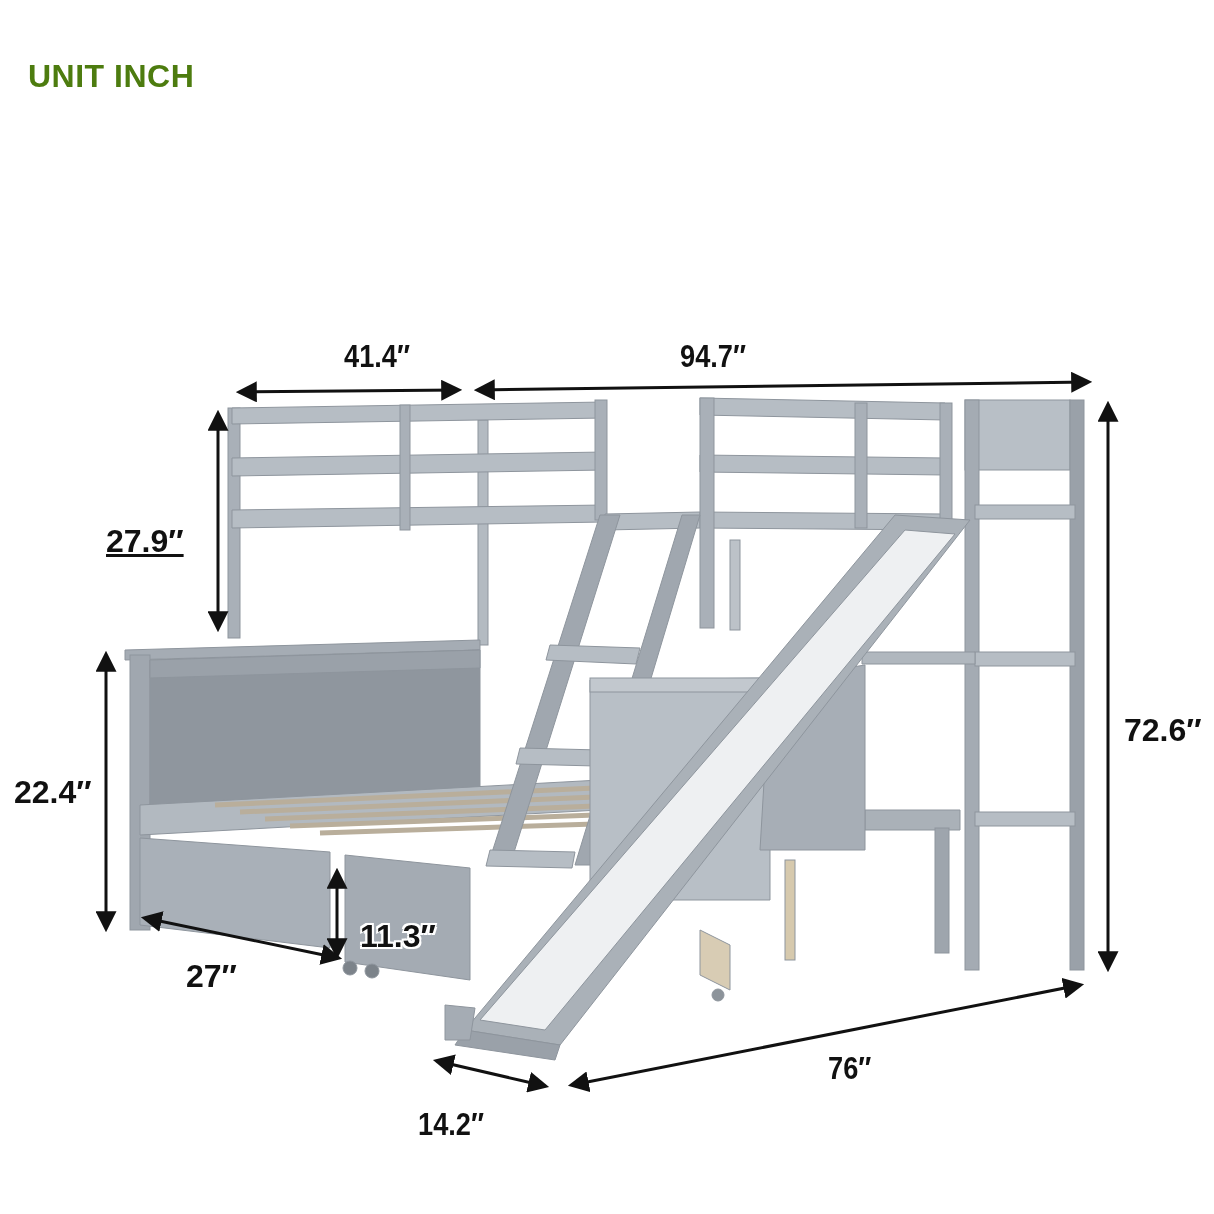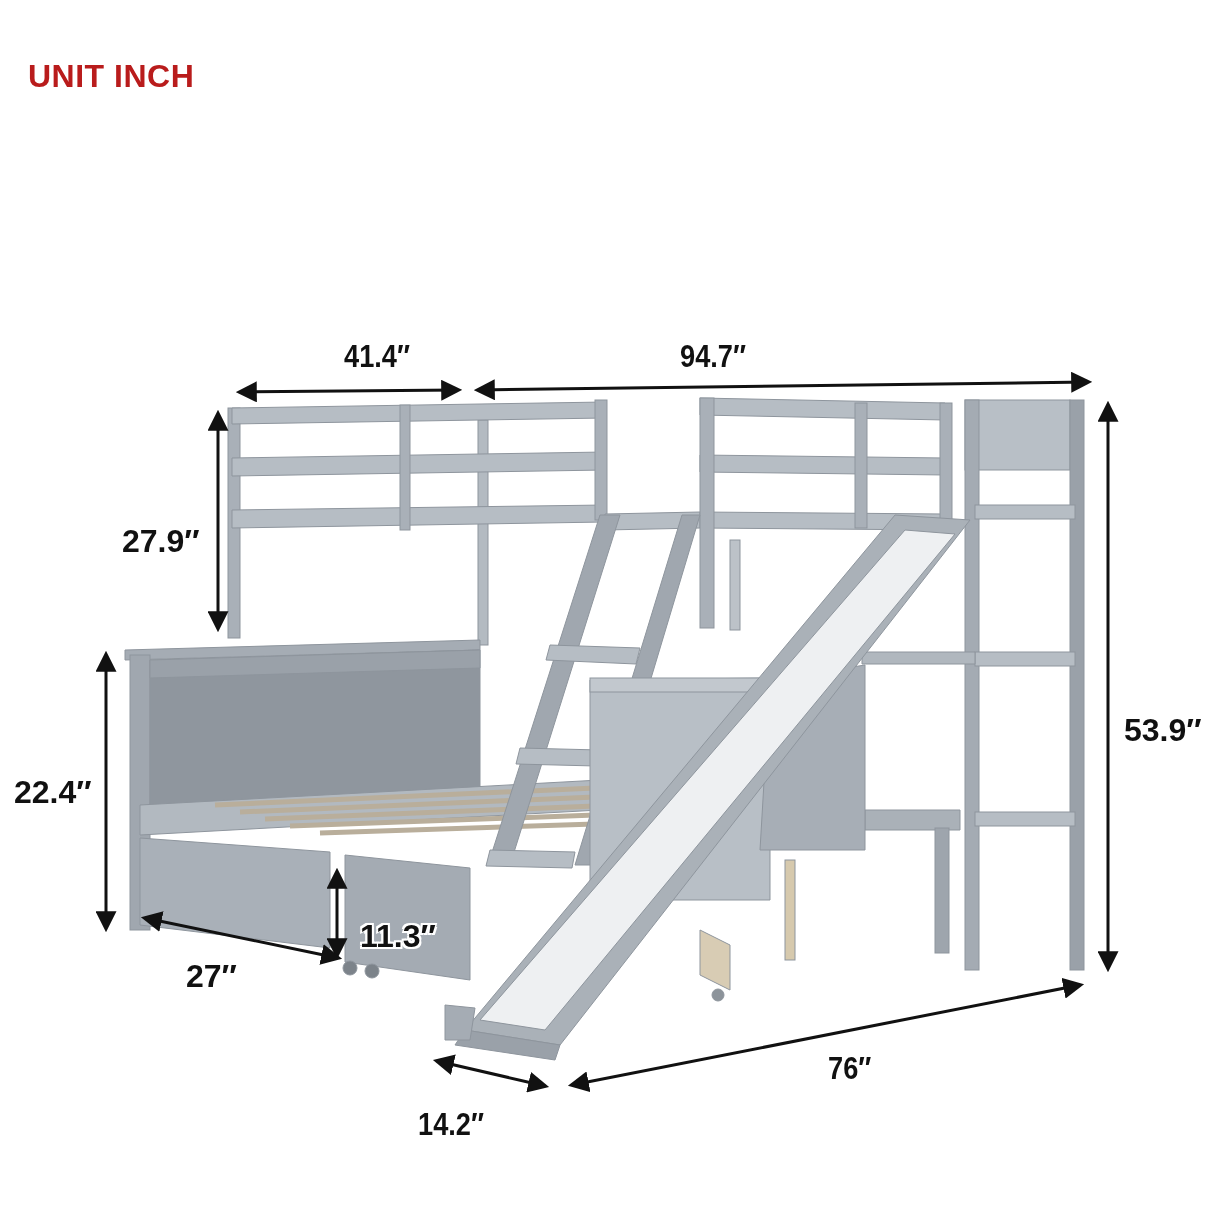--- a/index.html
+++ b/index.html
@@ -1,19 +1,19 @@
 <!DOCTYPE html>
 <html><head>
 <meta charset="utf-8">
 <style>
   html, body { margin: 0; padding: 0; background: #ffffff; }
   body { width: 1214px; height: 1214px; position: relative; overflow: hidden;
          font-family: "Liberation Sans", sans-serif; }
   .unit-title { position: absolute; left: 28px; top: 58px; font-size: 32px; font-weight: 700;
-                color: #b91c1c; letter-spacing: 0.5px; }
+                color: #4d7c0f; letter-spacing: 0.5px; }
   .stage { position: absolute; left: 0; top: 0; width: 1214px; height: 1214px; }
   .dim-label { position: absolute; font-weight: 700; color: #111; font-size: 32px;
                line-height: 1; white-space: nowrap; }
   .dim-label.condensed { font-family: "Liberation Sans", sans-serif; transform: scaleX(0.85);
                          transform-origin: left center; }
   .dim-label.outlined { text-shadow: 0 0 3px #fff, 0 0 3px #fff, 2px 2px 0 #fff, -2px -2px 0 #fff,
                         2px -2px 0 #fff, -2px 2px 0 #fff; }
 </style>
 </head>
 <body>
@@ -109,19 +109,19 @@
     <line x1="106" y1="655" x2="106" y2="928" marker-start="url(#ah)" marker-end="url(#ah)"></line>
     <line x1="337" y1="872" x2="337" y2="955" marker-start="url(#ah)" marker-end="url(#ah)" stroke="#111"></line>
     <line x1="145" y1="918" x2="338" y2="958" marker-start="url(#ah)" marker-end="url(#ah)"></line>
     <line x1="437" y1="1061" x2="545" y2="1086" marker-start="url(#ah)" marker-end="url(#ah)"></line>
     <line x1="572" y1="1085" x2="1080" y2="985" marker-start="url(#ah)" marker-end="url(#ah)"></line>
   </g>
 </svg>
 
 <div class="dim-label condensed" style="left:344px; top:340px;">41.4″</div>
 <div class="dim-label condensed" style="left:680px; top:340px;">94.7″</div>
-<div class="dim-label" style="left:122px; top:525px;">27.9″</div>
-<div class="dim-label" style="left:1124px; top:714px;">53.9″</div>
+<div class="dim-label" style="left:106px; top:525px;text-decoration:underline;">27.9″</div>
+<div class="dim-label" style="left:1124px; top:714px;">72.6″</div>
 <div class="dim-label" style="left:14px; top:776px;">22.4″</div>
 <div class="dim-label outlined" style="left:360px; top:920px;">11.3″</div>
 <div class="dim-label" style="left:186px; top:960px;">27″</div>
 <div class="dim-label condensed" style="left:418px; top:1108px;">14.2″</div>
 <div class="dim-label condensed" style="left:828px; top:1052px;">76″</div>
 
 </body></html>

